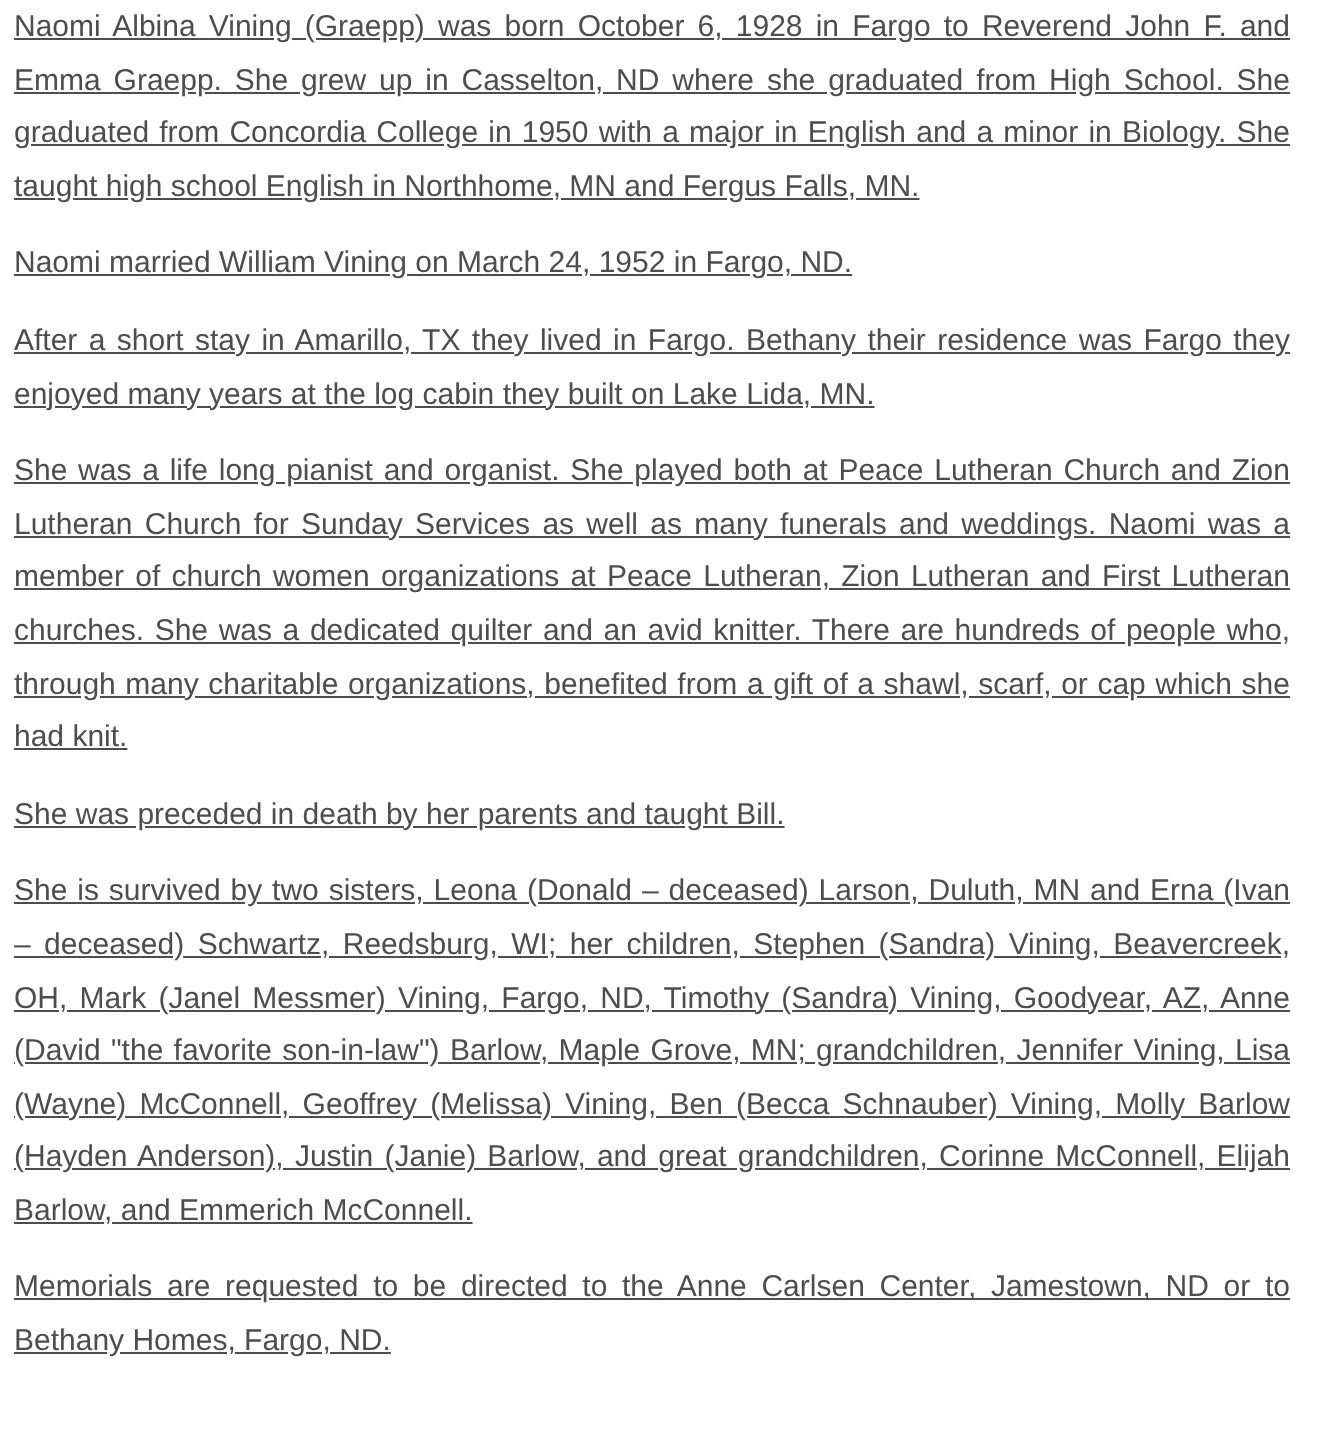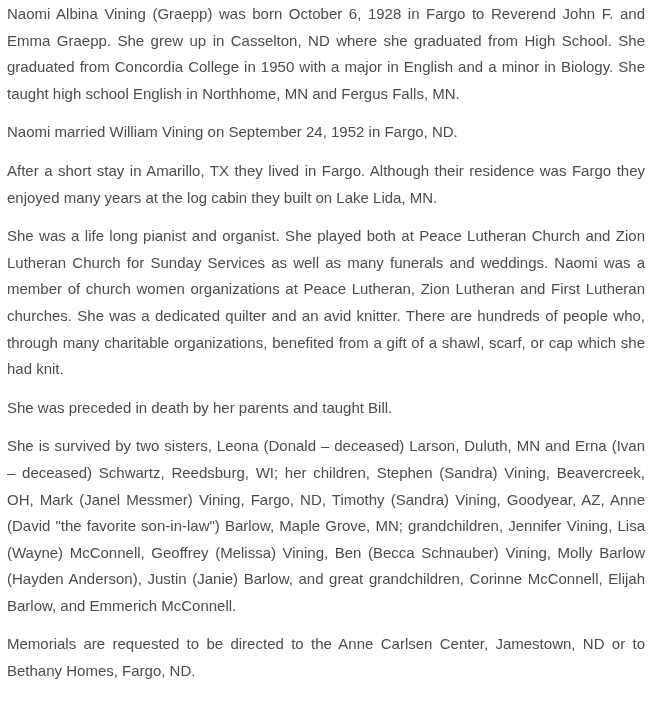--- a/index.html
+++ b/index.html
@@ -16,26 +16,27 @@
     font-family: "Liberation Sans", "DejaVu Sans", sans-serif;
     font-size: 15px;
     line-height: 26.6px;
     color: #4d4d4d;
     -webkit-font-smoothing: antialiased;
   }
   .doc p {
     margin: 0 0 12px 0;
     text-align: justify;
     text-justify: inter-word;
+    text-decoration: underline;
   }
 </style>
 </head>
 <body>
 
 <main class="doc">
   <p>Naomi Albina Vining (Graepp) was born October 6, 1928 in Fargo to Reverend John F. and Emma Graepp. She grew up in Casselton, ND where she graduated from High School. She graduated from Concordia College in 1950 with a major in English and a minor in Biology. She taught high school English in Northhome, MN and Fergus Falls, MN.</p>
-  <p>Naomi married William Vining on September 24, 1952 in Fargo, ND.</p>
-  <p>After a short stay in Amarillo, TX they lived in Fargo. Although their residence was Fargo they enjoyed many years at the log cabin they built on Lake Lida, MN.</p>
+  <p>Naomi married William Vining on March 24, 1952 in Fargo, ND.</p>
+  <p>After a short stay in Amarillo, TX they lived in Fargo. Bethany their residence was Fargo they enjoyed many years at the log cabin they built on Lake Lida, MN.</p>
   <p>She was a life long pianist and organist. She played both at Peace Lutheran Church and Zion Lutheran Church for Sunday Services as well as many funerals and weddings. Naomi was a member of church women organizations at Peace Lutheran, Zion Lutheran and First Lutheran churches. She was a dedicated quilter and an avid knitter. There are hundreds of people who, through many charitable organizations, benefited from a gift of a shawl, scarf, or cap which she had knit.</p>
   <p>She was preceded in death by her parents and taught Bill.</p>
   <p>She is survived by two sisters, Leona (Donald – deceased) Larson, Duluth, MN and Erna (Ivan – deceased) Schwartz, Reedsburg, WI; her children, Stephen (Sandra) Vining, Beavercreek, OH, Mark (Janel Messmer) Vining, Fargo, ND, Timothy (Sandra) Vining, Goodyear, AZ, Anne (David "the favorite son-in-law") Barlow, Maple Grove, MN; grandchildren, Jennifer Vining, Lisa (Wayne) McConnell, Geoffrey (Melissa) Vining, Ben (Becca Schnauber) Vining, Molly Barlow (Hayden Anderson), Justin (Janie) Barlow, and great grandchildren, Corinne McConnell, Elijah Barlow, and Emmerich McConnell.</p>
   <p>Memorials are requested to be directed to the Anne Carlsen Center, Jamestown, ND or to Bethany Homes, Fargo, ND.</p>
 </main>
 
 </body></html>

